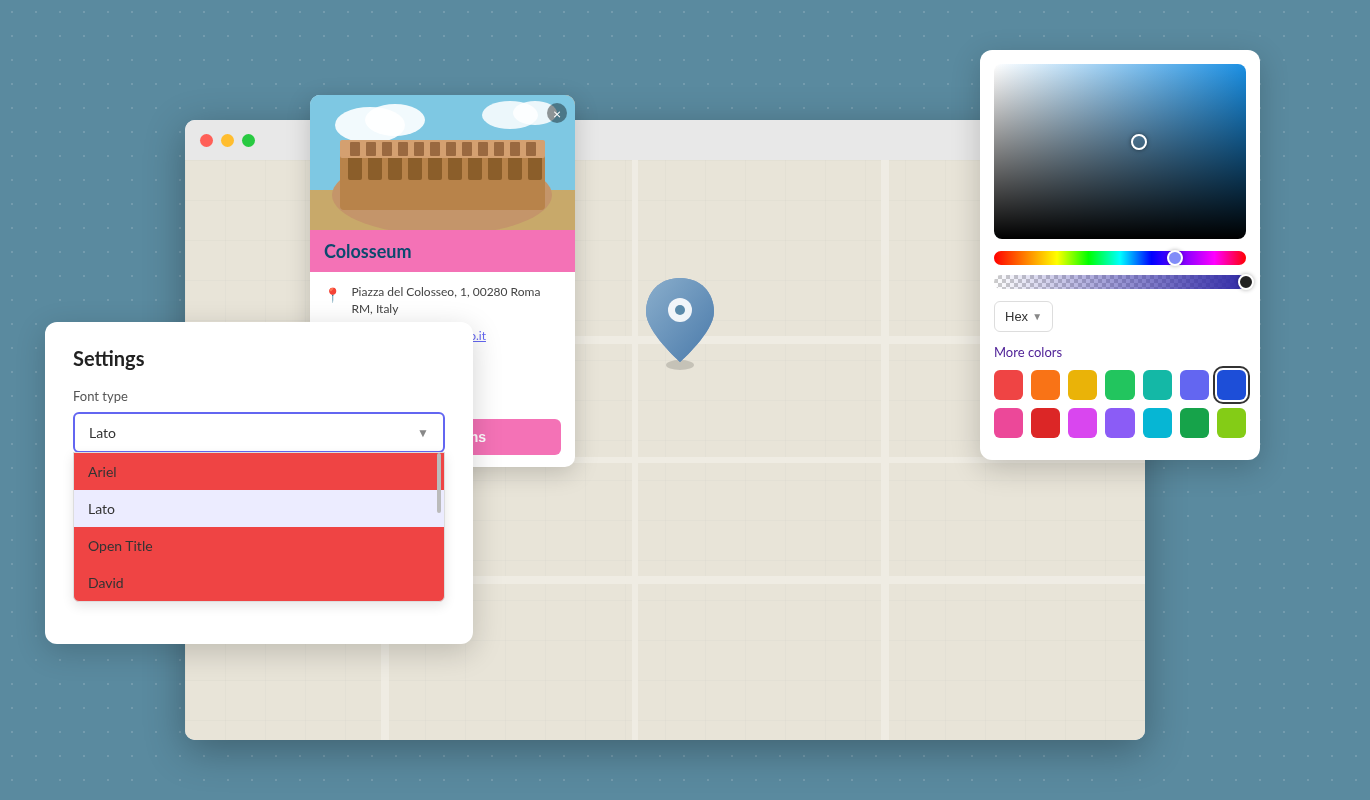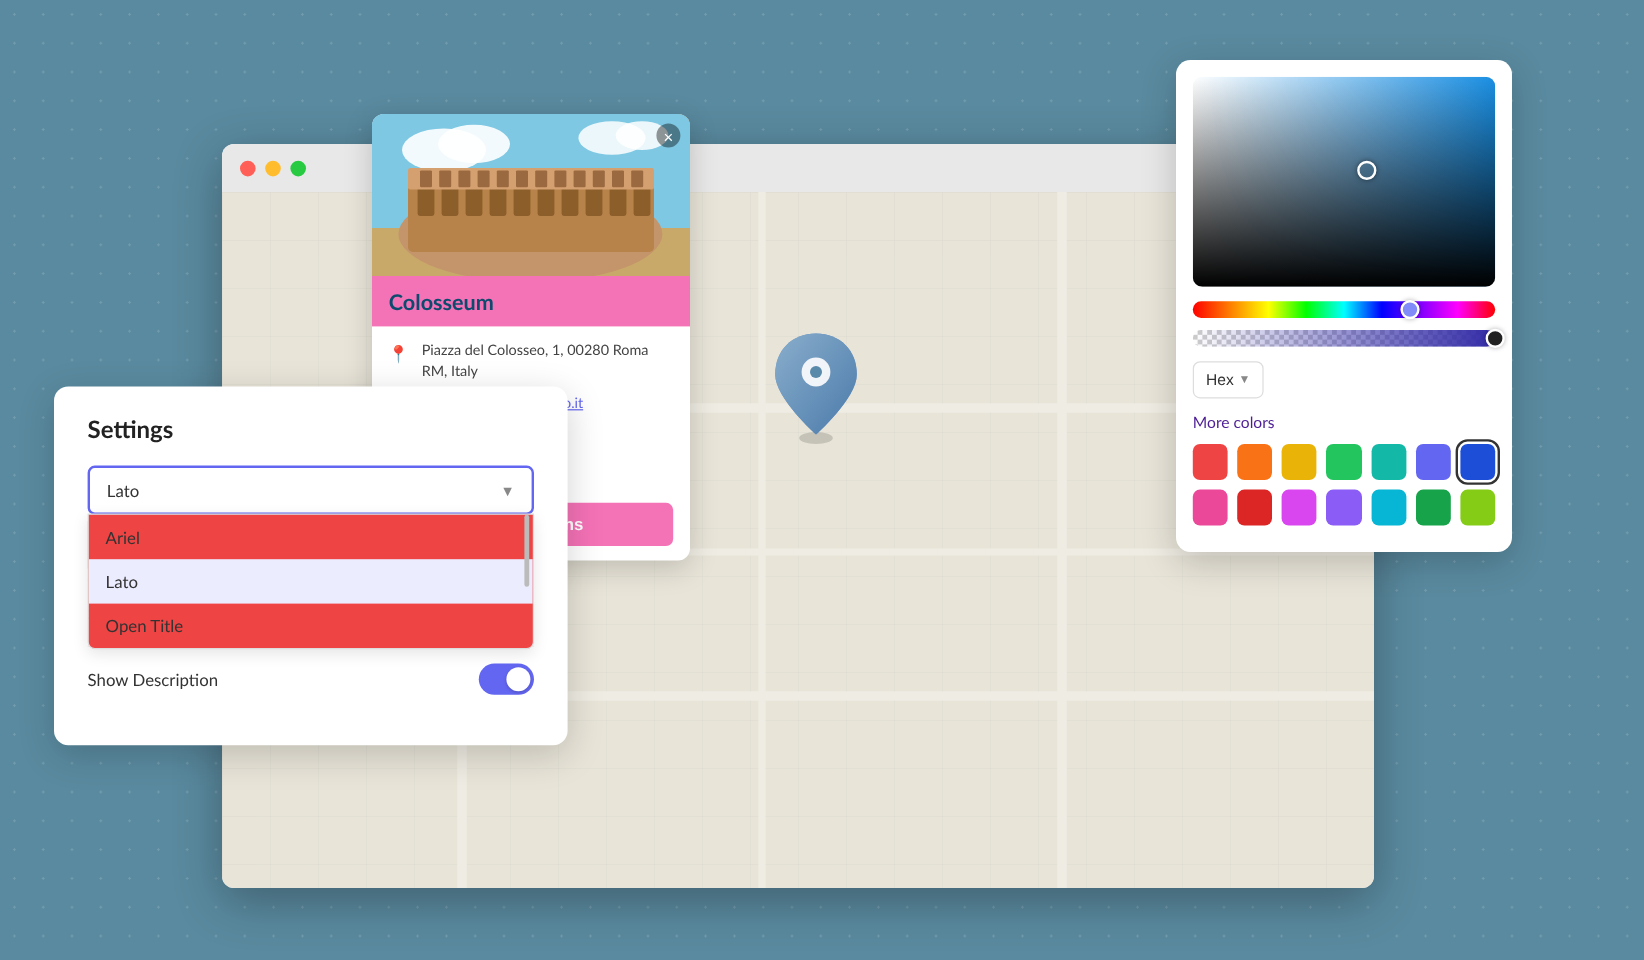--- a/index.html
+++ b/index.html
@@ -509,30 +509,32 @@
         <stop offset="100%" style="stop-color:#4a7aaa"></stop>
       </linearGradient>
     </defs>
     <circle cx="40" cy="40" r="12" fill="white" opacity="0.9"></circle>
     <circle cx="40" cy="40" r="5" fill="#5a8aaa"></circle>
   </svg>
 </div>
 
 <div class="settings-panel">
   <h2 class="settings-title">Settings</h2>
+  <p class="settings-label">Font type</p>
 
   <div class="font-select-wrapper">
     <div class="font-select-btn">
       <span>Lato</span>
       <span style="font-size:12px;color:#888">▼</span>
     </div>
     <div class="dropdown-list">
       <div class="dropdown-item">Ariel</div>
       <div class="dropdown-item selected">Lato</div>
       <div class="dropdown-item">Open Title</div>
+      <div class="dropdown-item">David</div>
       <div class="dropdown-scrollbar">
         <div class="scrollbar-thumb"></div>
       </div>
     </div>
   </div>
 
   <div class="textarea-wrapper" style="margin-top:0">
     <textarea class="settings-textarea" placeholder="Ut non varius nisi urna." style=""></textarea>
     <span class="resize-handle">⊿</span>
   </div>

